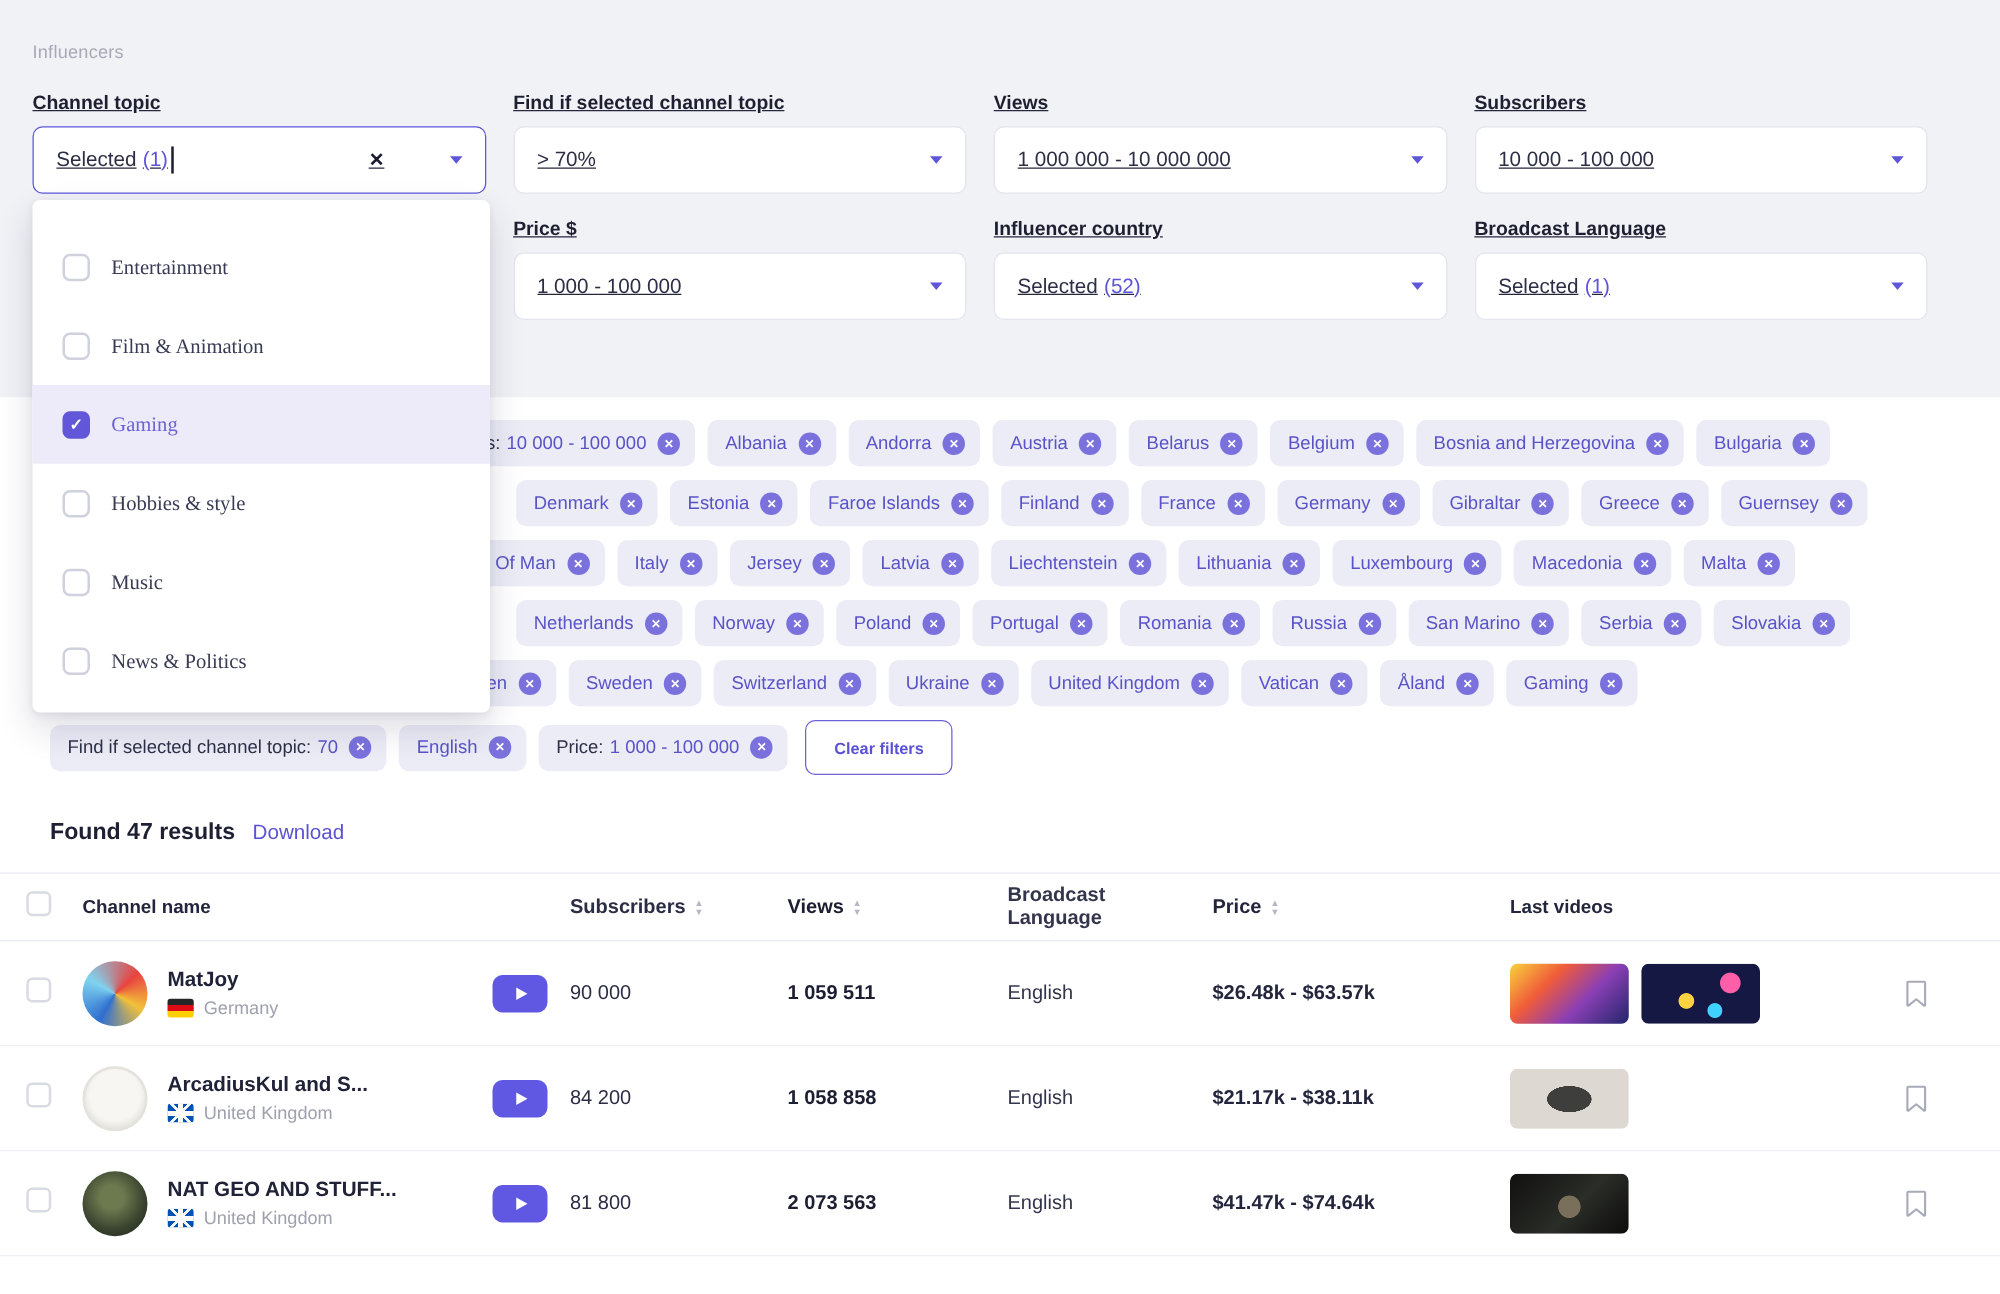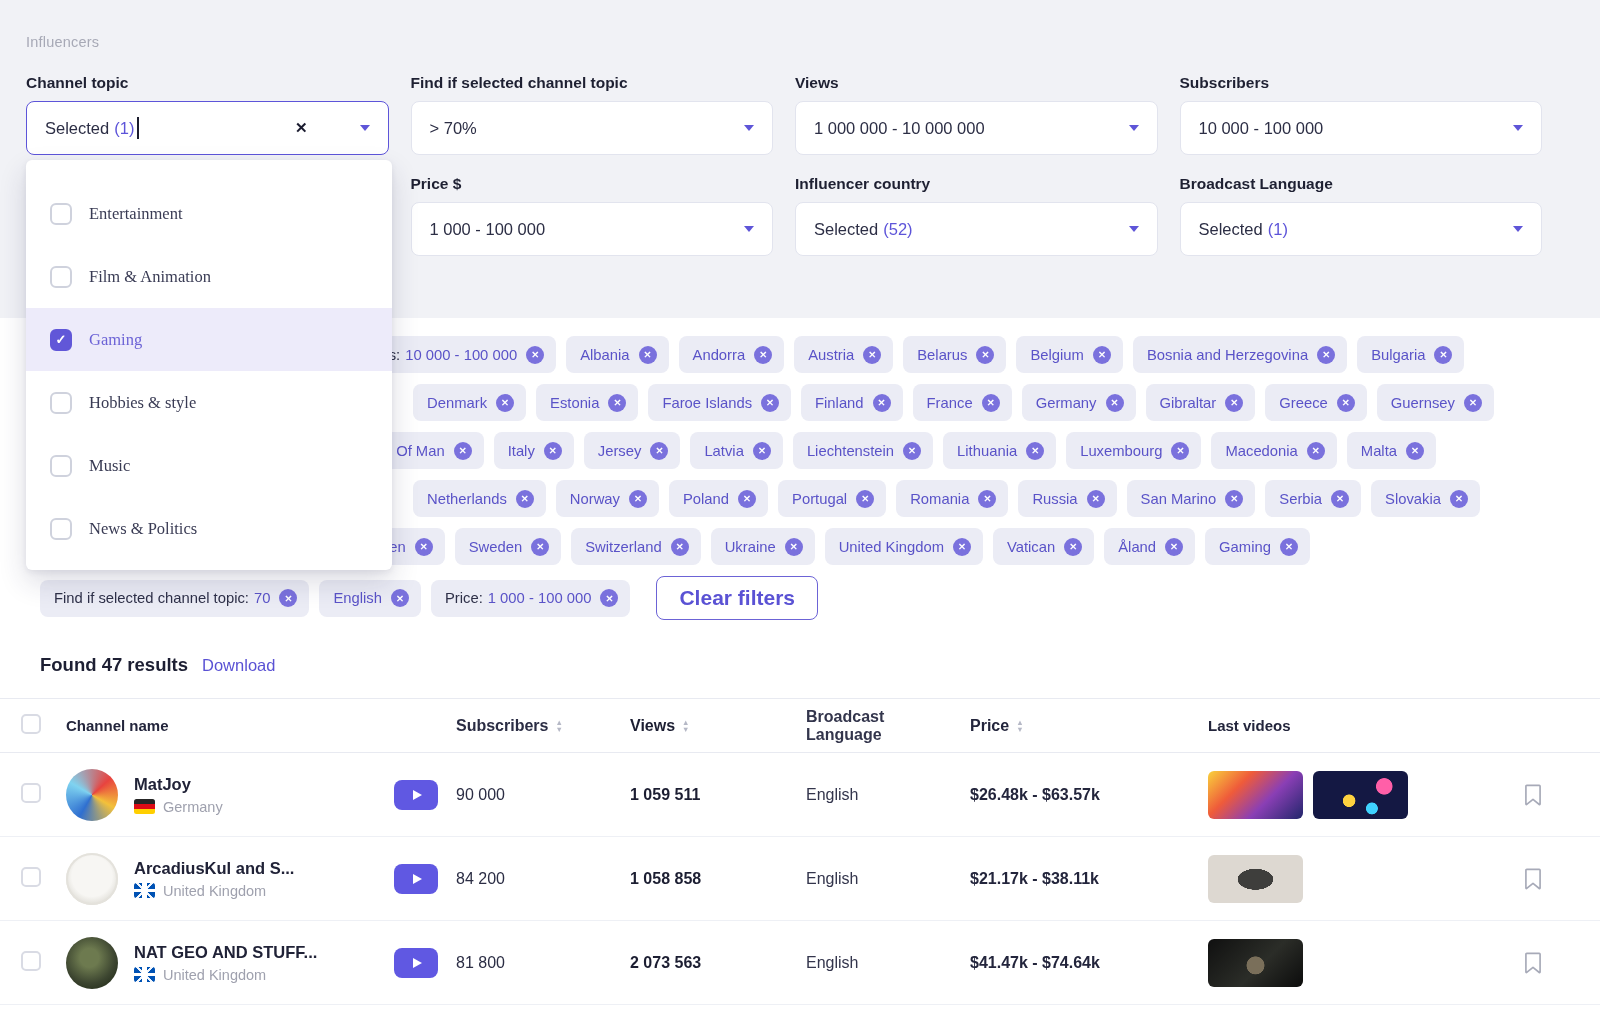--- a/index.html
+++ b/index.html
@@ -6,21 +6,21 @@
   html,body { width:1600px; height:1035px; }
   body {
     font-family: "Liberation Sans", sans-serif;
     background:#ffffff; color:#24263c;
     position:relative; overflow:hidden;
   }
 
   
   .filters-section { background:#f1f2f6; height:318px; padding:34px 58px 0 26px; }
   .breadcrumb { color:#a7a9b6; font-size:14.5px; letter-spacing:.2px; }
-  .filter-grid { display:grid; grid-template-columns:repeat(4,1fr); column-gap:22px; margin-top:24px; }
+  .filter-grid { display:grid; grid-template-columns:repeat(4,1fr); column-gap:22px; margin-top:24px;text-decoration:underline; }
   .filter-grid.second { margin-top:20px; }
   .filter-label { font-size:15.5px; font-weight:600; color:#1e2032; margin-bottom:9px; }
   .select {
     background:#fff; border:1px solid #e2e4ee; border-radius:8px; height:54px;
     display:flex; align-items:center; padding:0 18px; font-size:16.5px; color:#2c2e45;
     cursor:pointer; white-space:nowrap;gap:28px;
   }
   .select .sel-text { flex:1; display:flex; align-items:center; overflow:hidden; }
   .select .count { color:#5d54d9; margin-left:5px; }
   .select.active { border:1.5px solid #5d54d9; }
@@ -58,21 +58,21 @@
   }
   .chip-label { color:#2e3048; margin-right:5px; }
   .chip-value { color:#5a53c8; }
   .chip-remove {
     width:18px; height:18px; border-radius:50%; background:#7a71dd; color:#fff;
     font-size:9.5px; font-weight:700; display:inline-flex; align-items:center; justify-content:center;
     margin-left:9px; cursor:pointer; flex:none;
   }
   .clear-filters {
     height:44px; padding:0 22px; background:#fff; border:1px solid #6c63d6; border-radius:8px;
-    color:#5a52d4; font-size:21px; font-weight:600; cursor:pointer; margin-left:16px;
+    color:#5a52d4; font-size:13px; font-weight:600; cursor:pointer; margin-left:4px;
     font-family:"Liberation Sans", sans-serif;
   }
 
   
   .results-bar { display:flex; align-items:baseline; gap:14px; padding:20px 40px 22px; background:#fff; }
   .found { font-size:18.5px; font-weight:700; color:#1d1f33; }
   .download { font-size:16.5px; color:#5a52d4; cursor:pointer; }
 
   
   .table { border-top:1px solid #e8eaf1; background:#fff; }

